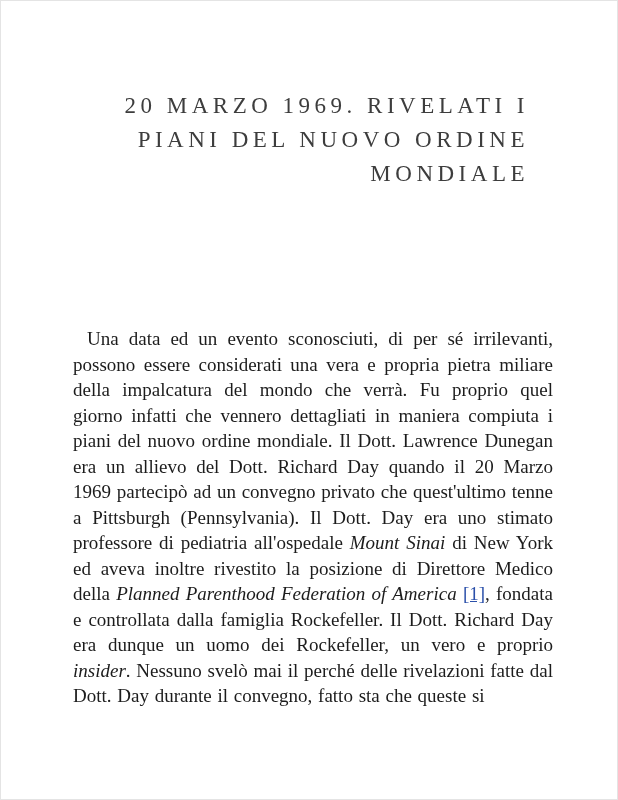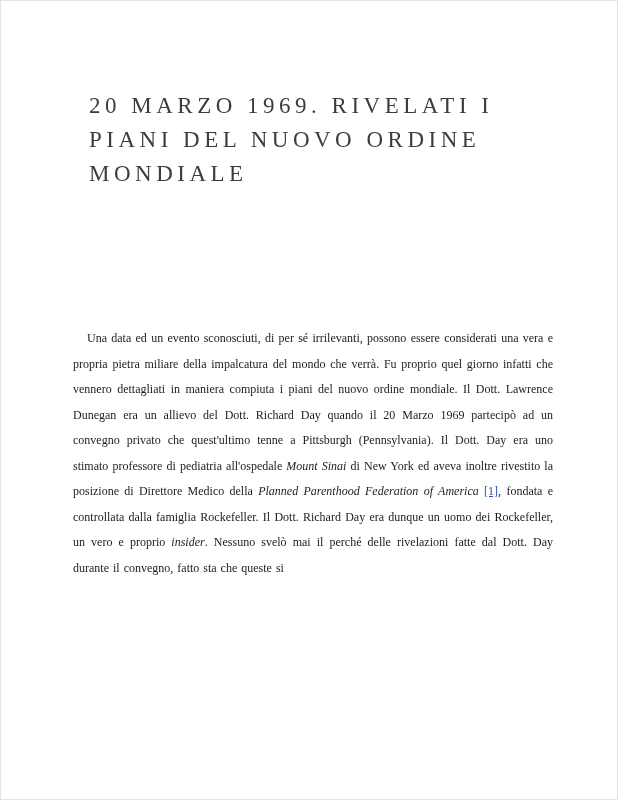--- a/index.html
+++ b/index.html
@@ -13,38 +13,38 @@
     height: 800px;
     box-sizing: border-box;
     background: #ffffff;
     border: 1px solid #e4e4e4;
     overflow: hidden;
     font-family: "Liberation Serif", "DejaVu Serif", serif;
   }
   .chapter-title {
     margin: 88px auto 0 auto;
     width: 440px;
-    text-align: left;
+    text-align: right;
     font-family: "Liberation Serif", "DejaVu Serif", serif;
     font-weight: 400;
     font-size: 23px;
     line-height: 34px;
     letter-spacing: 4.5px;
     color: #3d3d3d;
     text-transform: uppercase;
   }
   .body-paragraph {
     margin: 0;
     position: absolute;
     top: 325px;
     left: 72px;
     right: 64px;
     text-align: justify;
     text-indent: 14px;
-    font-size: 12px;
+    font-size: 19px;
     line-height: 25.5px;
     color: #1c1c1c;
     word-spacing: 1px;
   }
   .body-paragraph .italic {
     font-style: italic;
   }
   .footnote-link {
     color: #2b50aa;
     text-decoration: underline;

